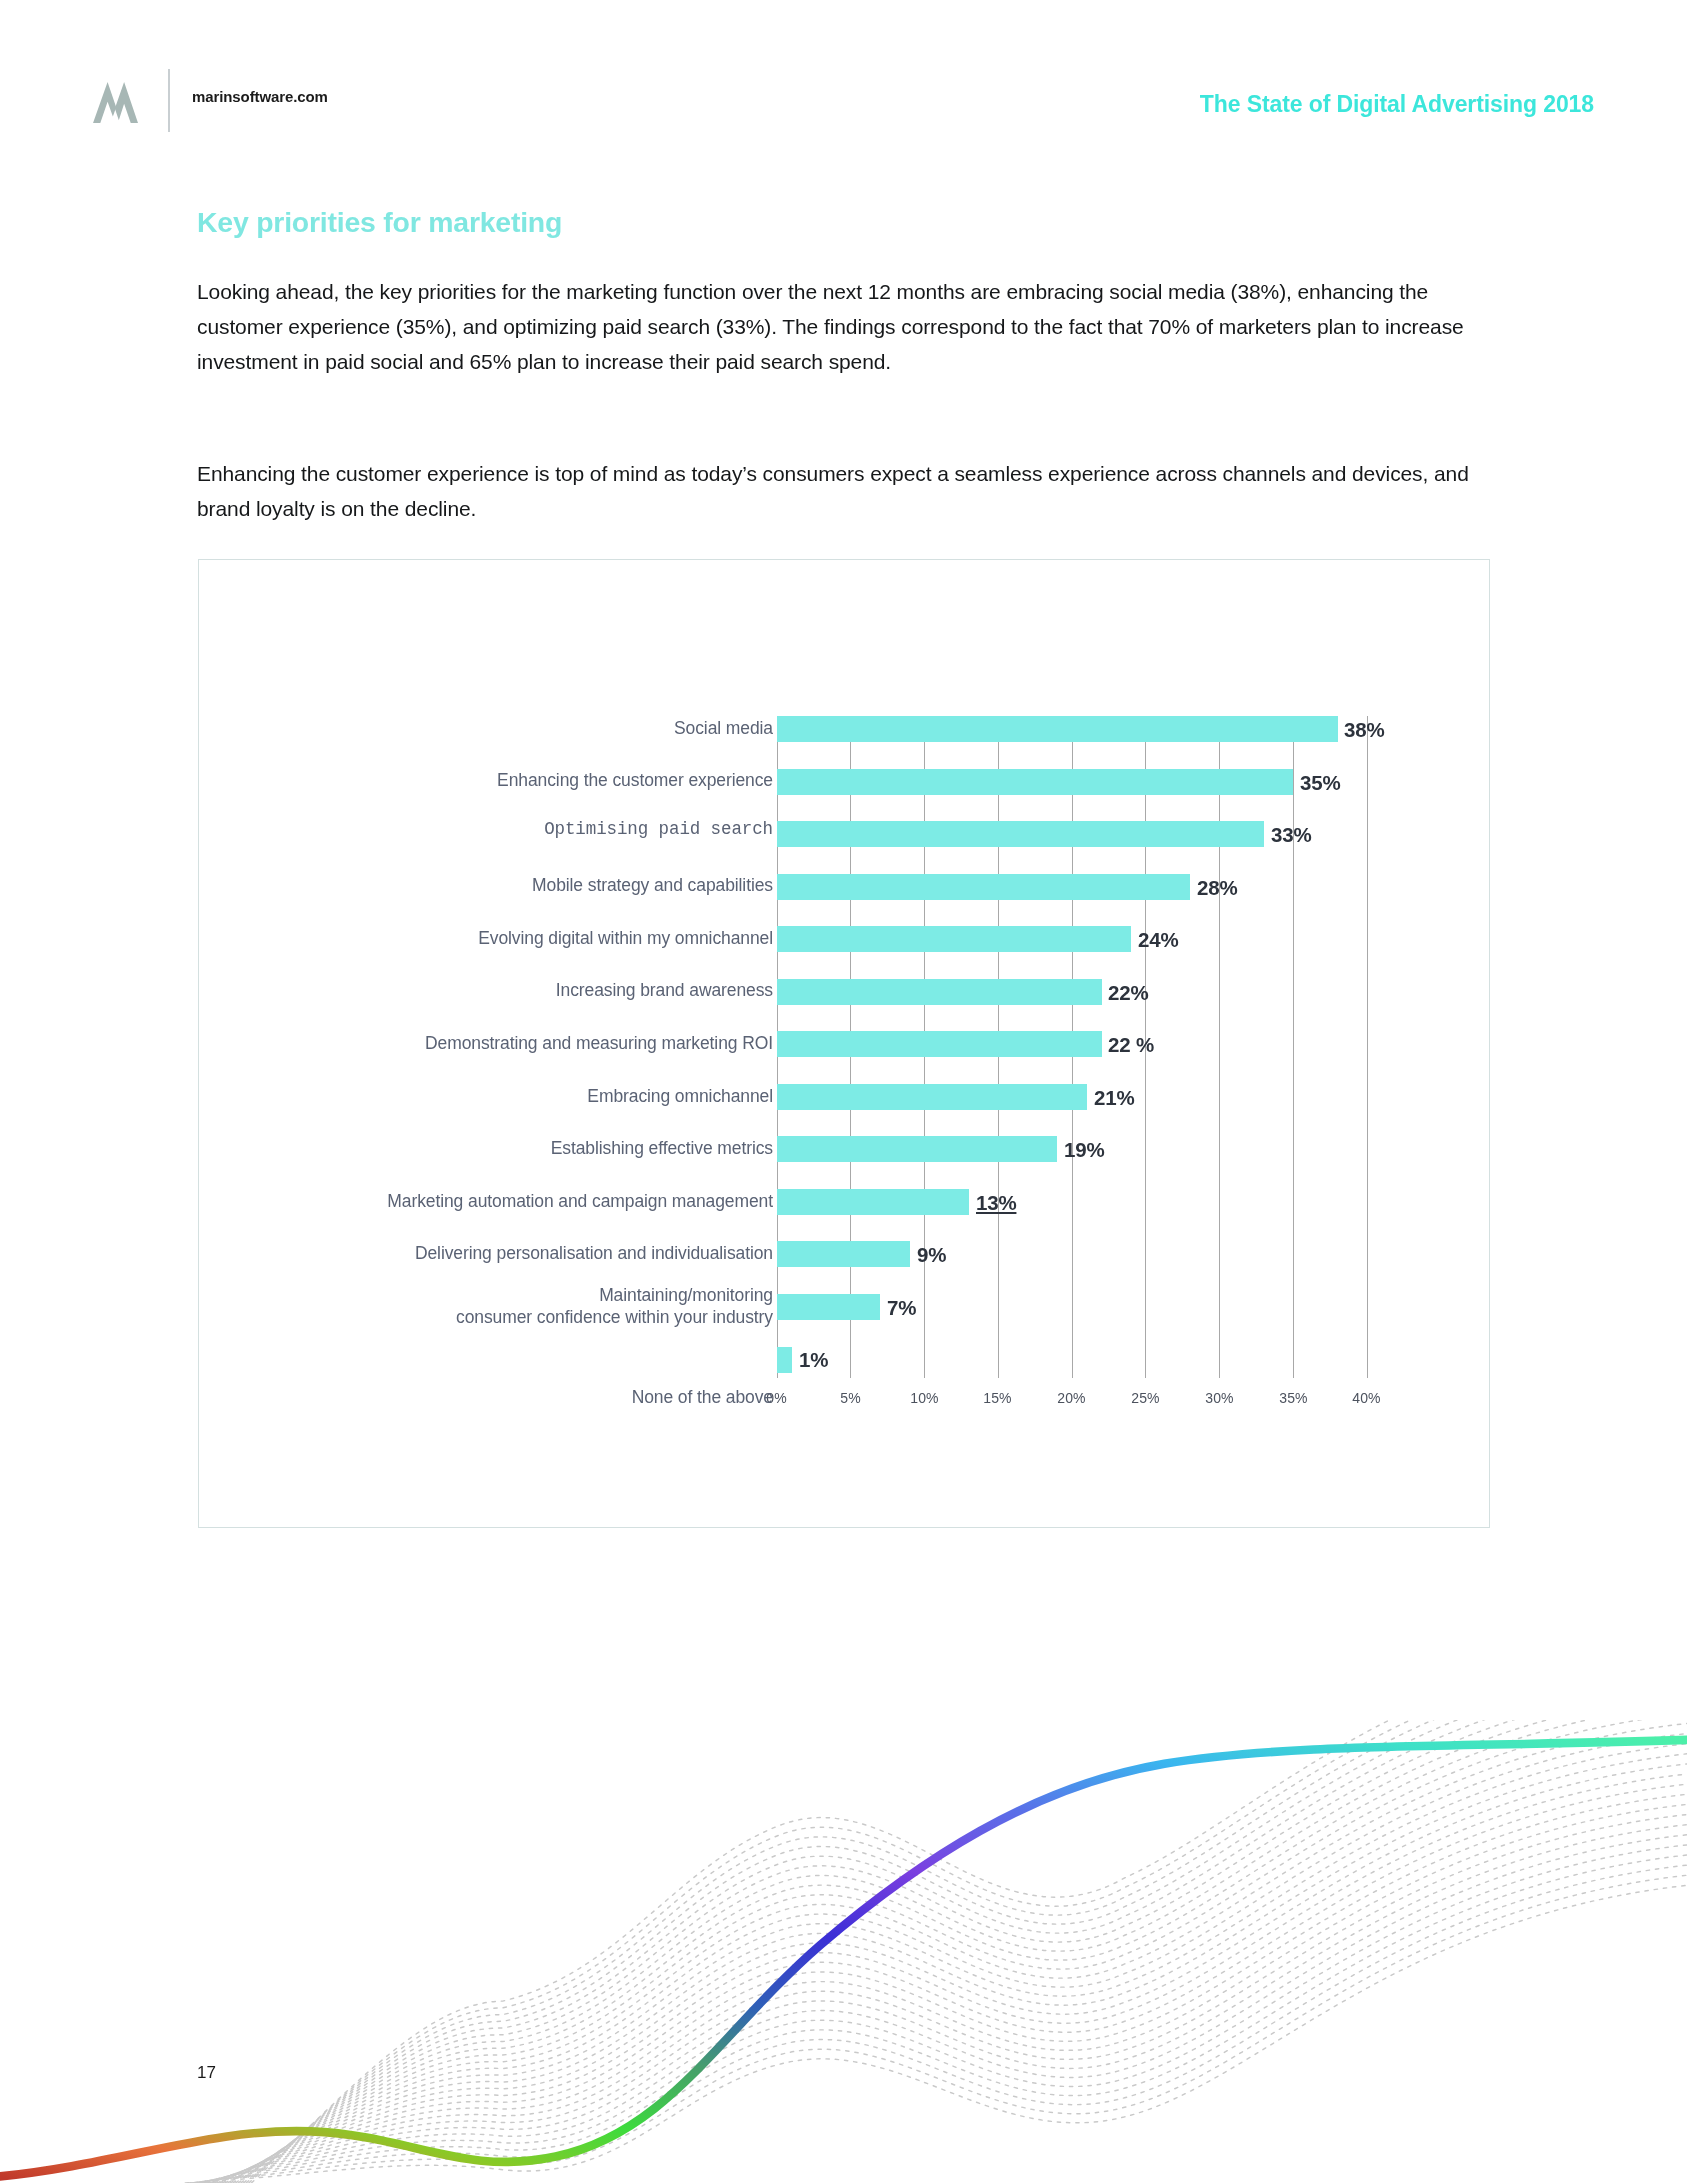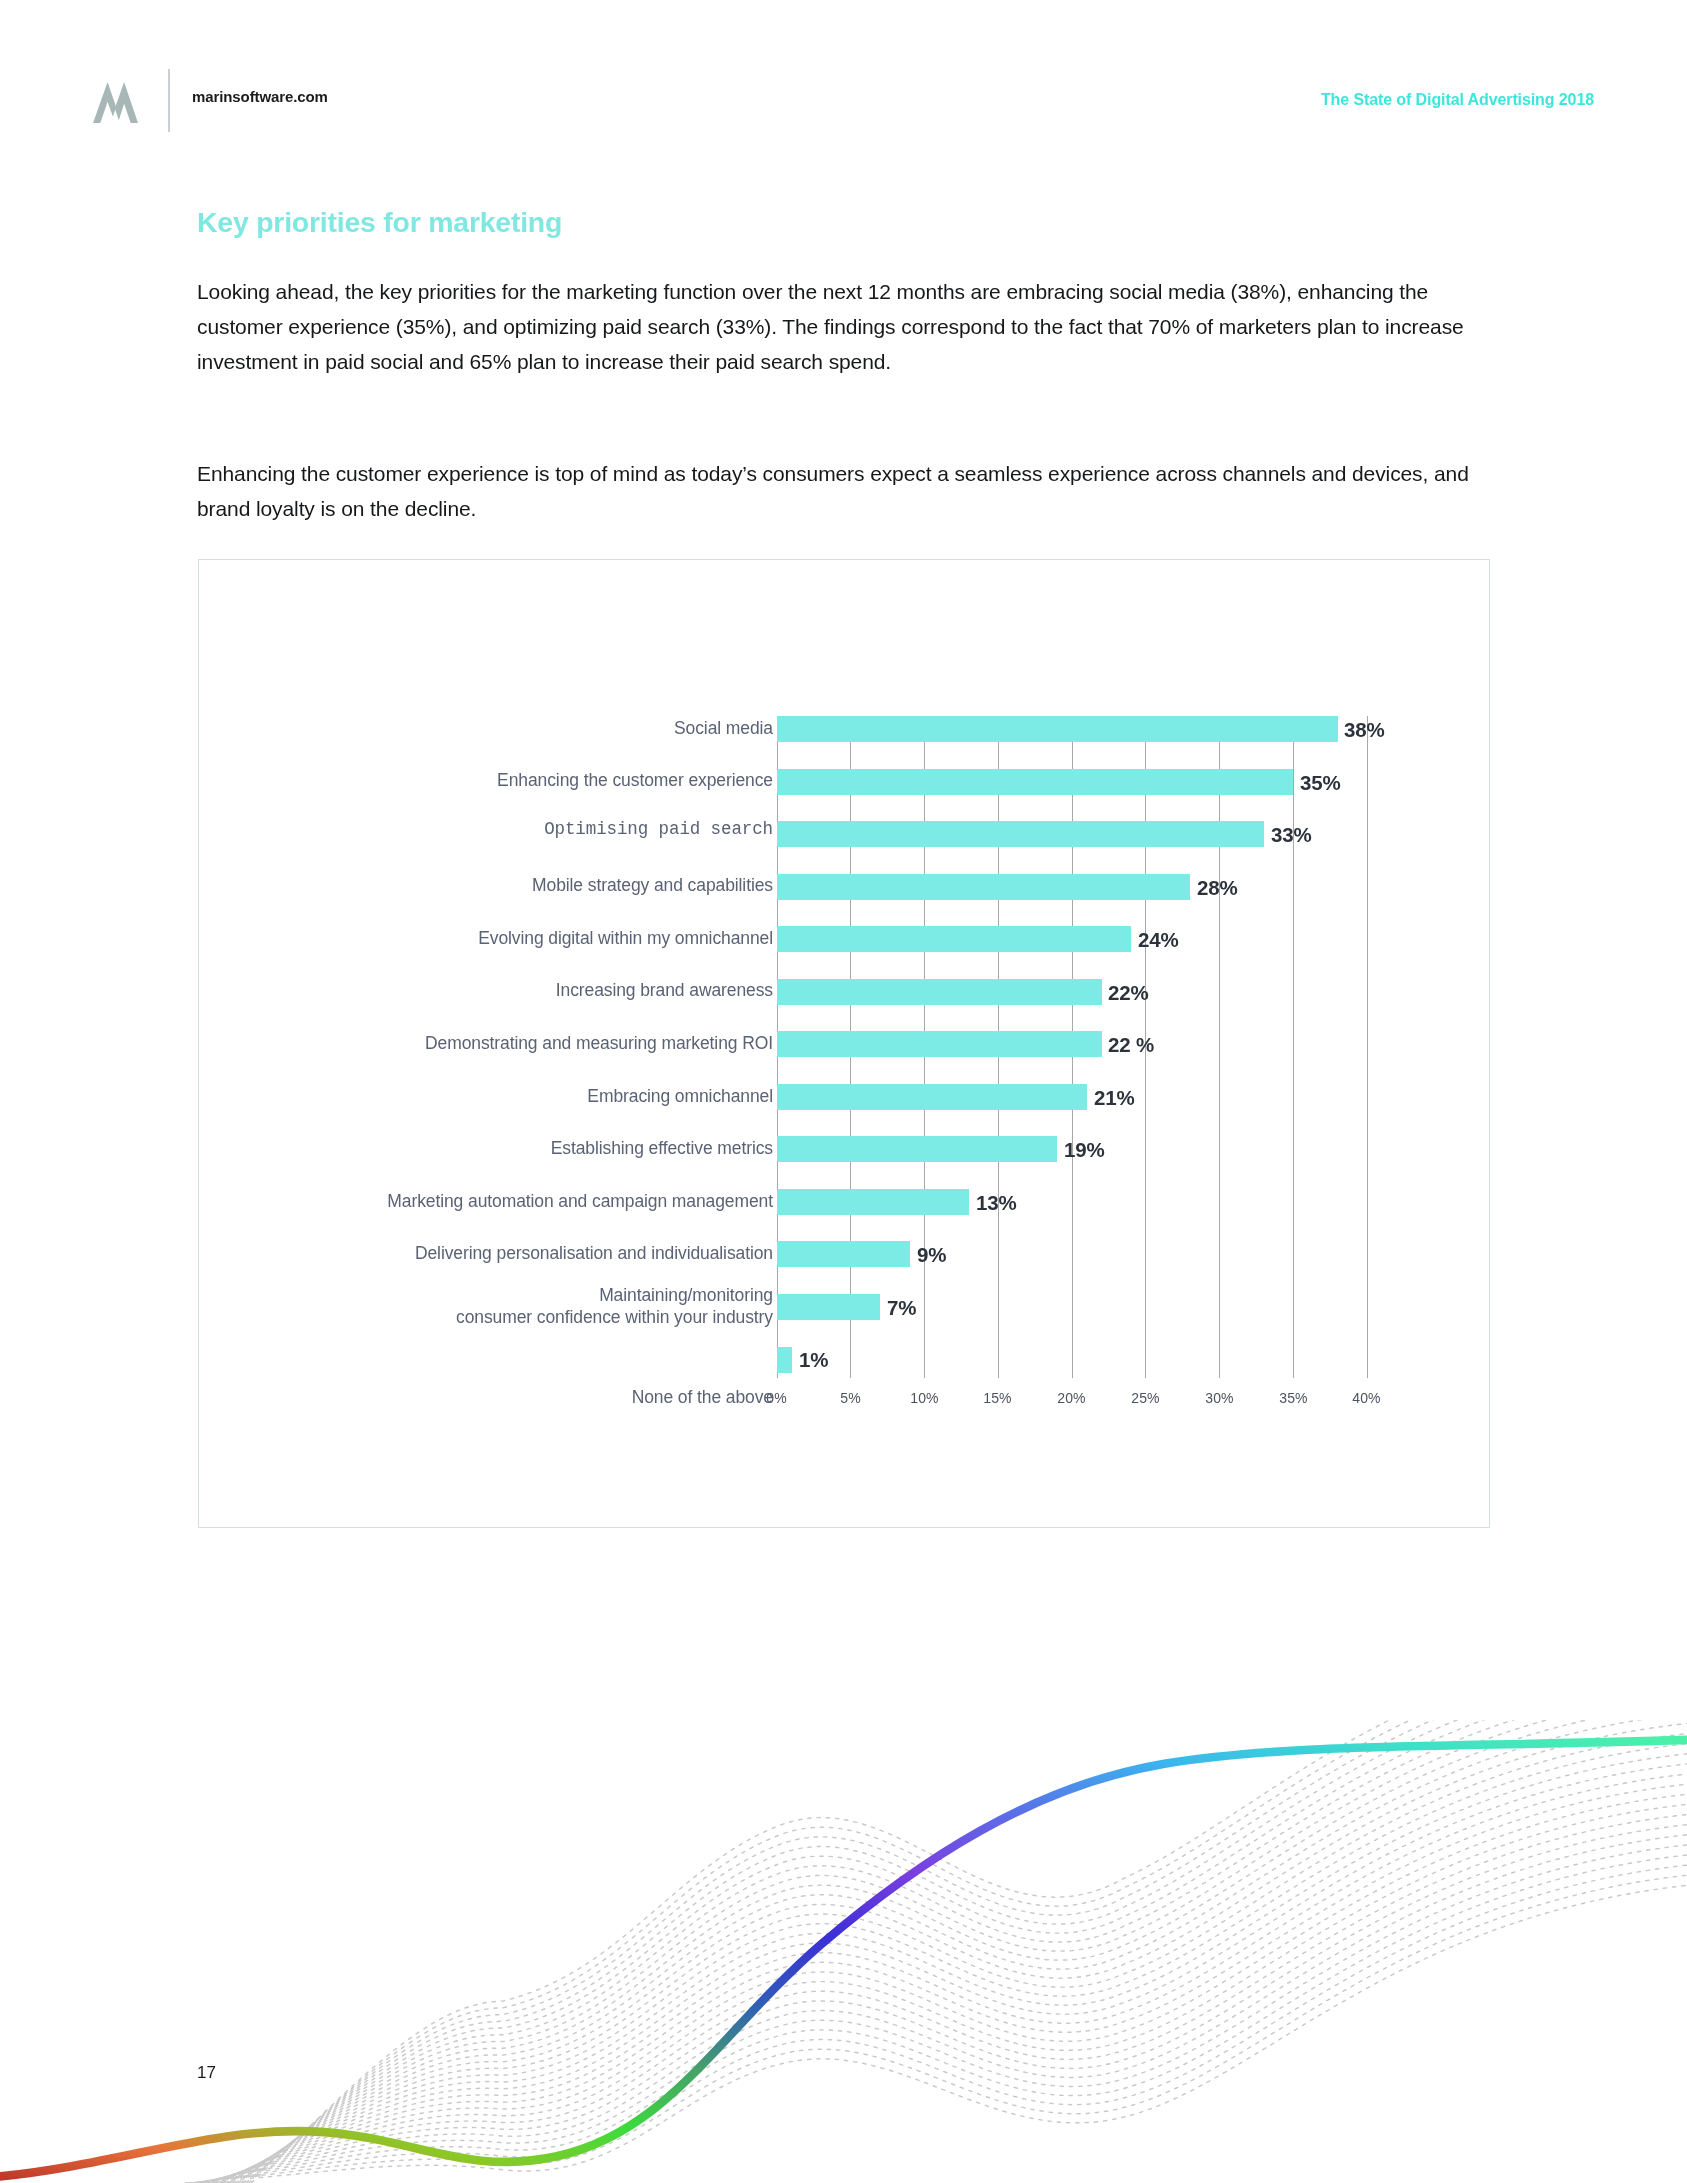--- a/index.html
+++ b/index.html
@@ -12,21 +12,21 @@
   #header{position:absolute;left:0;top:0;width:1687px;height:132px;}
   #logo-mark{position:absolute;left:93px;top:82px;width:49px;height:41px;}
   #header-divider{position:absolute;left:168px;top:69px;width:2px;height:63px;background:#c9cfd2;}
   #site-name{
     position:absolute;left:192px;top:88px;
     font-size:15px;font-weight:bold;color:#1b1b1b;letter-spacing:-0.1px;
     white-space:nowrap;
   }
   #report-title{
     position:absolute;right:93px;top:91px;
-    font-size:16px;font-weight:bold;color:#3ce6db;letter-spacing:-0.1px;
+    font-size:23px;font-weight:bold;color:#3ce6db;letter-spacing:-0.1px;
     white-space:nowrap;
   }
 
   
   #section-heading{
     position:absolute;left:197px;top:187px;
     font-size:28.4px;font-weight:bold;color:#80e7e1;letter-spacing:-0.2px;
     white-space:nowrap;
   }
   .body-par{
@@ -152,21 +152,21 @@
       <div class="bar-value" style="left: 895px; top: 526px;">21%</div>
       <div class="cat-label" style="top: 577px;">
         <div>Establishing effective metrics</div>
       </div>
       <div class="bar" style="left: 578px; top: 576px; width: 280px; background: rgb(125, 235, 229);"></div>
       <div class="bar-value" style="left: 865px; top: 578px;">19%</div>
       <div class="cat-label" style="top: 630px;">
         <div>Marketing automation and campaign management</div>
       </div>
       <div class="bar" style="left: 578px; top: 629px; width: 192px; background: rgb(125, 235, 229);"></div>
-      <div class="bar-value" style="left: 777px; top: 631px;">13%</div>
+      <div class="bar-value" style="left: 777px; top: 631px; text-decoration: underline;">13%</div>
       <div class="cat-label" style="top: 682px;">
         <div>Delivering personalisation and individualisation</div>
       </div>
       <div class="bar" style="left: 578px; top: 681px; width: 133px; background: rgb(125, 235, 229);"></div>
       <div class="bar-value" style="left: 718px; top: 683px;">9%</div>
       <div class="cat-label" style="top: 724px;">
         <div>Maintaining/monitoring</div>
         <div>consumer confidence within your industry</div>
       </div>
       <div class="bar" style="left: 578px; top: 734px; width: 103px; background: rgb(125, 235, 229);"></div>

